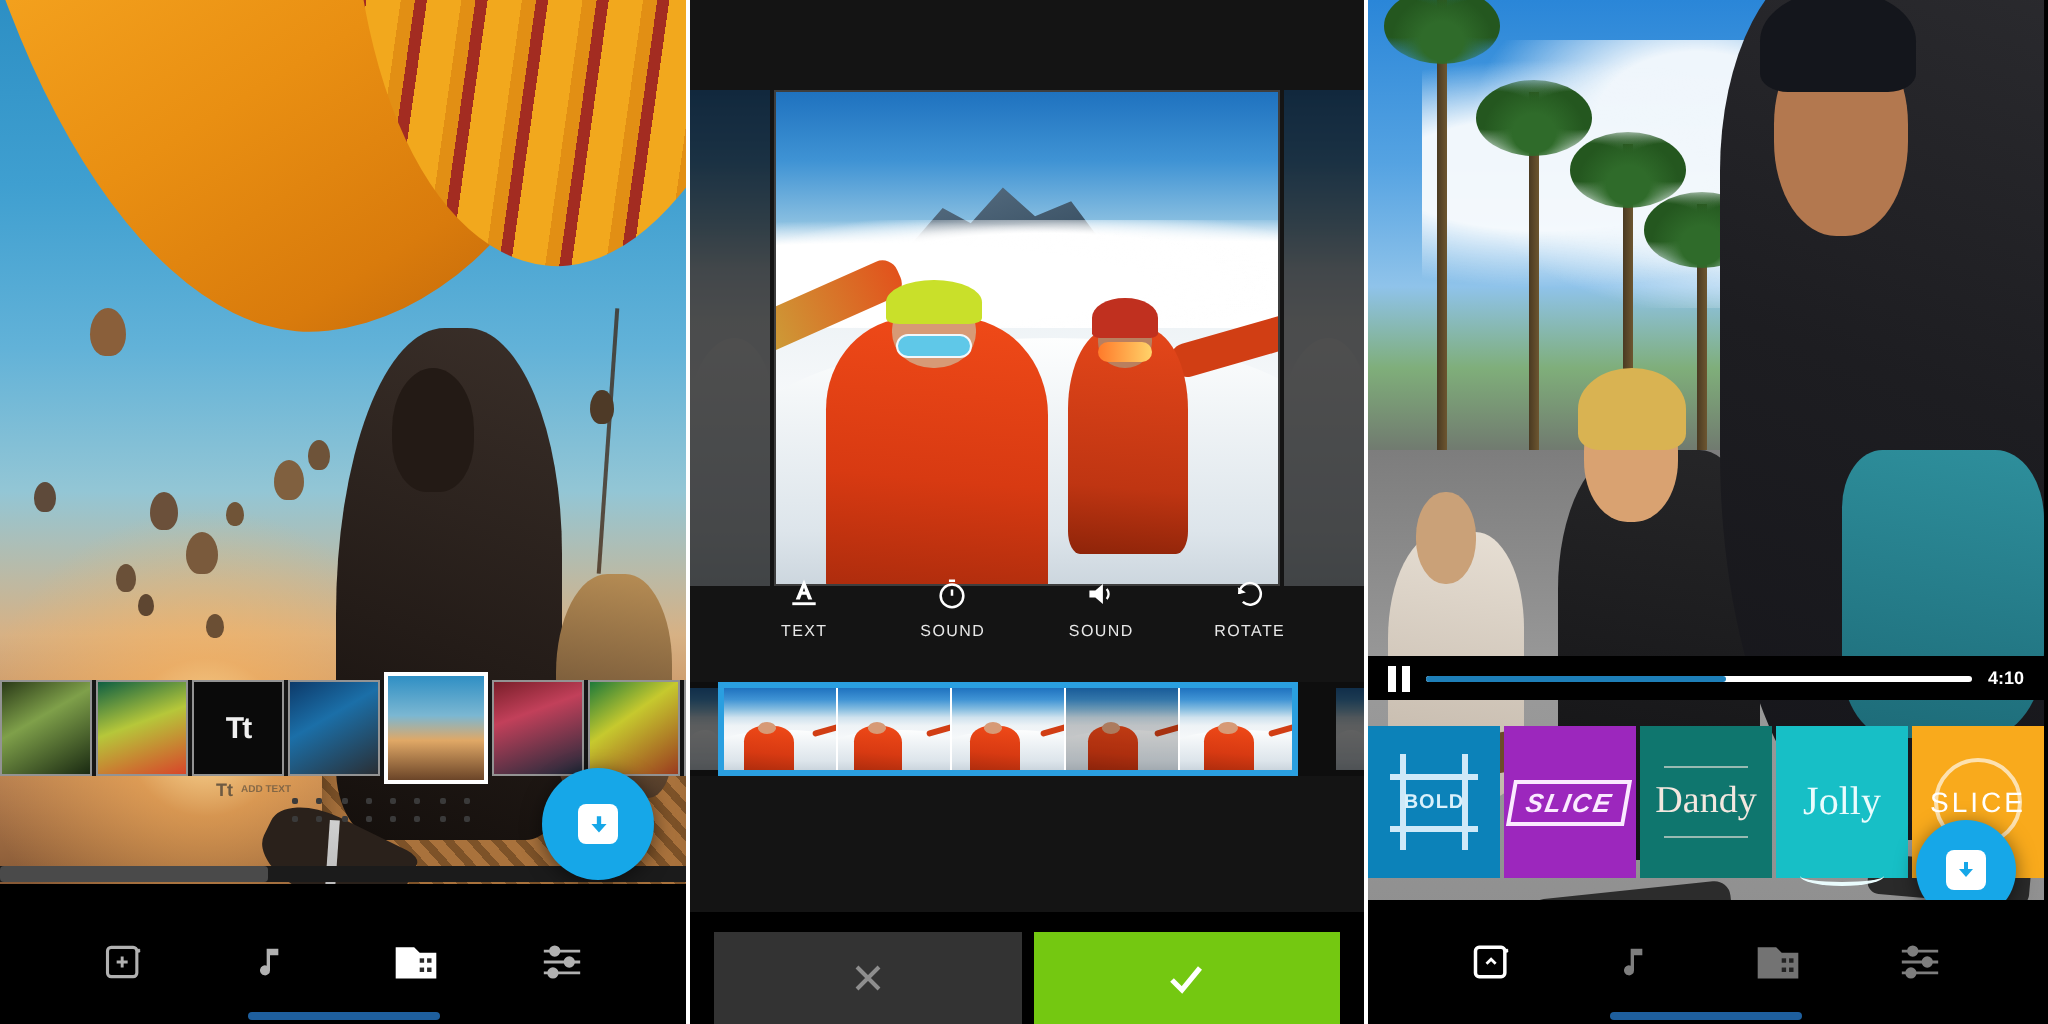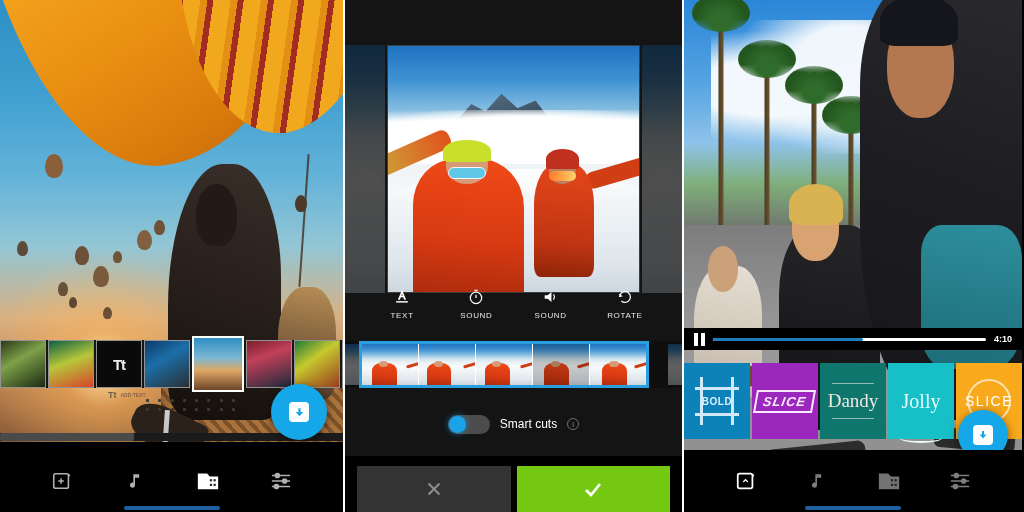--- a/index.html
+++ b/index.html
@@ -626,27 +626,20 @@
     <div class="mframe">
       <div class="photo sc-snow">
           <div class="slope"></div>
           <div class="climber-a" style="left:22%"></div>
           <div class="head-a" style="left:34%"></div>
           <div class="arm-b"></div>
         </div>
     </div>
   </div>
 
-  <div class="smart-row">
-    <div class="toggle">
-      <span class="knob"></span>
-    </div>
-    <span class="smart-label">Smart cuts</span>
-    <span class="info-ic">i</span>
-  </div>
 
   <div class="mid-footer">
     <div class="btn-cancel">
       <svg width="22" height="22" viewBox="0 0 24 24" stroke="#8e8e8e" stroke-width="2.2" fill="none">
         <path d="M6 6l12 12M18 6L6 18"></path>
       </svg>
     </div>
     <div class="btn-confirm">
       <svg width="24" height="24" viewBox="0 0 24 24" stroke="#ffffff" stroke-width="2.6" fill="none">
         <path d="M5 13l5 5L19 7"></path>

